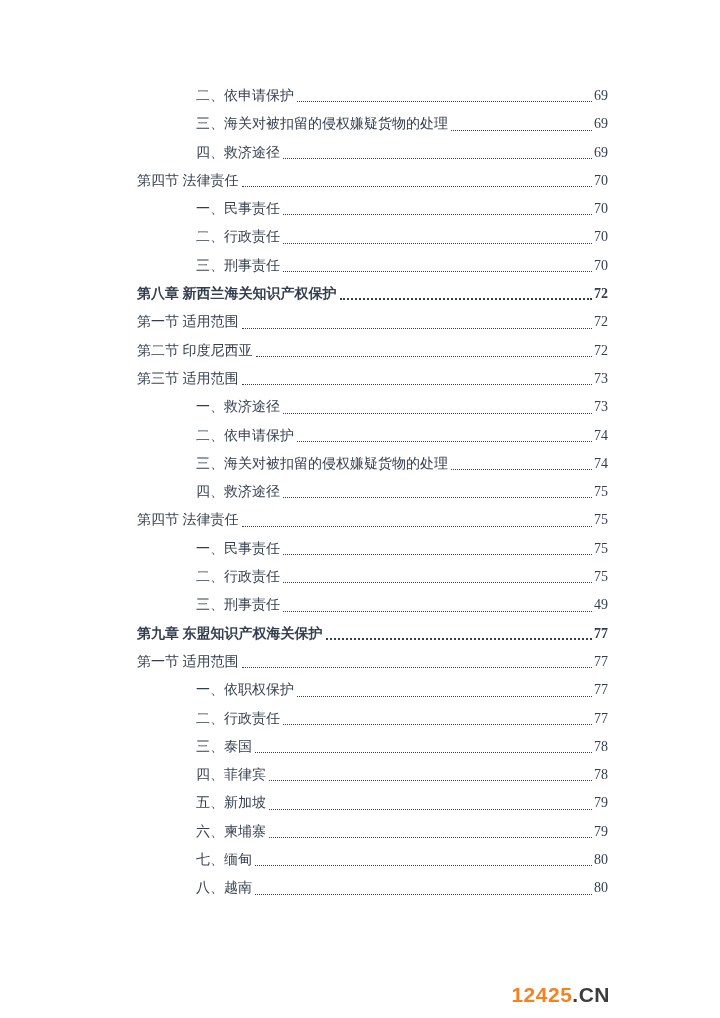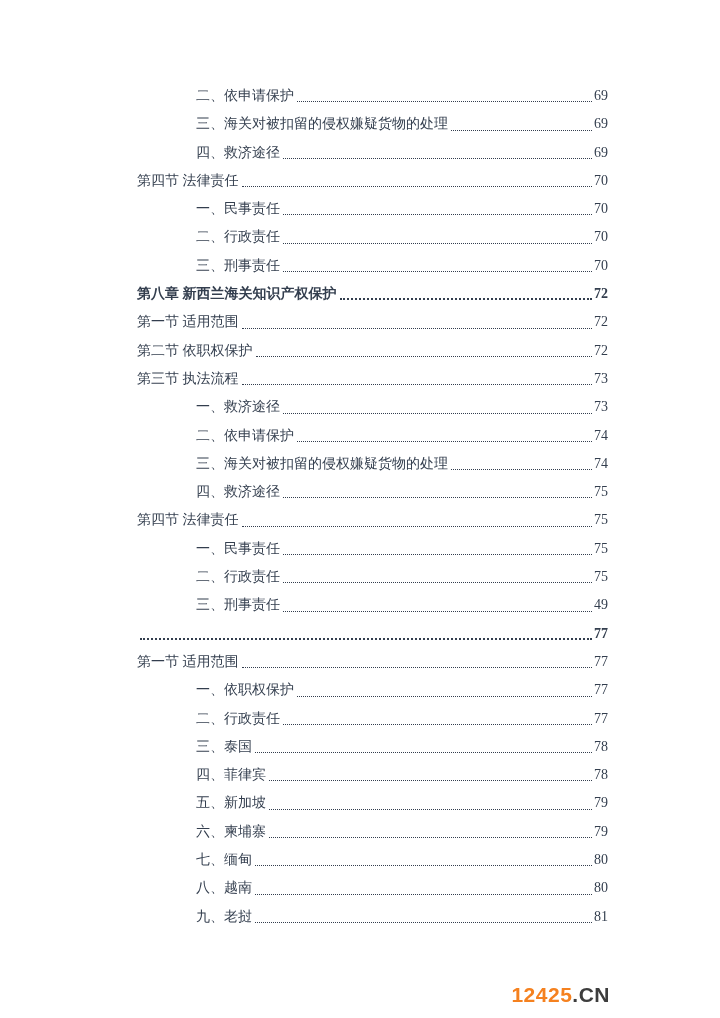--- a/index.html
+++ b/index.html
@@ -110,26 +110,26 @@
         <span class="toc-label">第八章 新西兰海关知识产权保护</span>
         <span class="toc-leader"></span>
         <span class="toc-page">72</span>
       </div>
       <div class="toc-row section">
         <span class="toc-label">第一节 适用范围</span>
         <span class="toc-leader"></span>
         <span class="toc-page">72</span>
       </div>
       <div class="toc-row section">
-        <span class="toc-label">第二节 依职权保护</span>
+        <span class="toc-label">第二节 印度尼西亚</span>
         <span class="toc-leader"></span>
         <span class="toc-page">72</span>
       </div>
       <div class="toc-row section">
-        <span class="toc-label">第三节 执法流程</span>
+        <span class="toc-label">第三节 适用范围</span>
         <span class="toc-leader"></span>
         <span class="toc-page">73</span>
       </div>
       <div class="toc-row sub">
         <span class="toc-label">一、救济途径</span>
         <span class="toc-leader"></span>
         <span class="toc-page">73</span>
       </div>
       <div class="toc-row sub">
         <span class="toc-label">二、依申请保护</span>
@@ -160,20 +160,21 @@
         <span class="toc-label">二、行政责任</span>
         <span class="toc-leader"></span>
         <span class="toc-page">75</span>
       </div>
       <div class="toc-row sub">
         <span class="toc-label">三、刑事责任</span>
         <span class="toc-leader"></span>
         <span class="toc-page">49</span>
       </div>
       <div class="toc-row chapter">
+        <span class="toc-label">第九章 东盟知识产权海关保护</span>
         <span class="toc-leader"></span>
         <span class="toc-page">77</span>
       </div>
       <div class="toc-row section">
         <span class="toc-label">第一节 适用范围</span>
         <span class="toc-leader"></span>
         <span class="toc-page">77</span>
       </div>
       <div class="toc-row sub">
         <span class="toc-label">一、依职权保护</span>
@@ -207,23 +208,18 @@
       </div>
       <div class="toc-row sub">
         <span class="toc-label">七、缅甸</span>
         <span class="toc-leader"></span>
         <span class="toc-page">80</span>
       </div>
       <div class="toc-row sub">
         <span class="toc-label">八、越南</span>
         <span class="toc-leader"></span>
         <span class="toc-page">80</span>
-      </div>
-      <div class="toc-row sub">
-        <span class="toc-label">九、老挝</span>
-        <span class="toc-leader"></span>
-        <span class="toc-page">81</span>
       </div>
     </div>
   <div class="watermark">
     <span class="wm-number">12425</span><span class="wm-suffix">.CN</span>
   </div>
 </div>
 
 </body></html>

